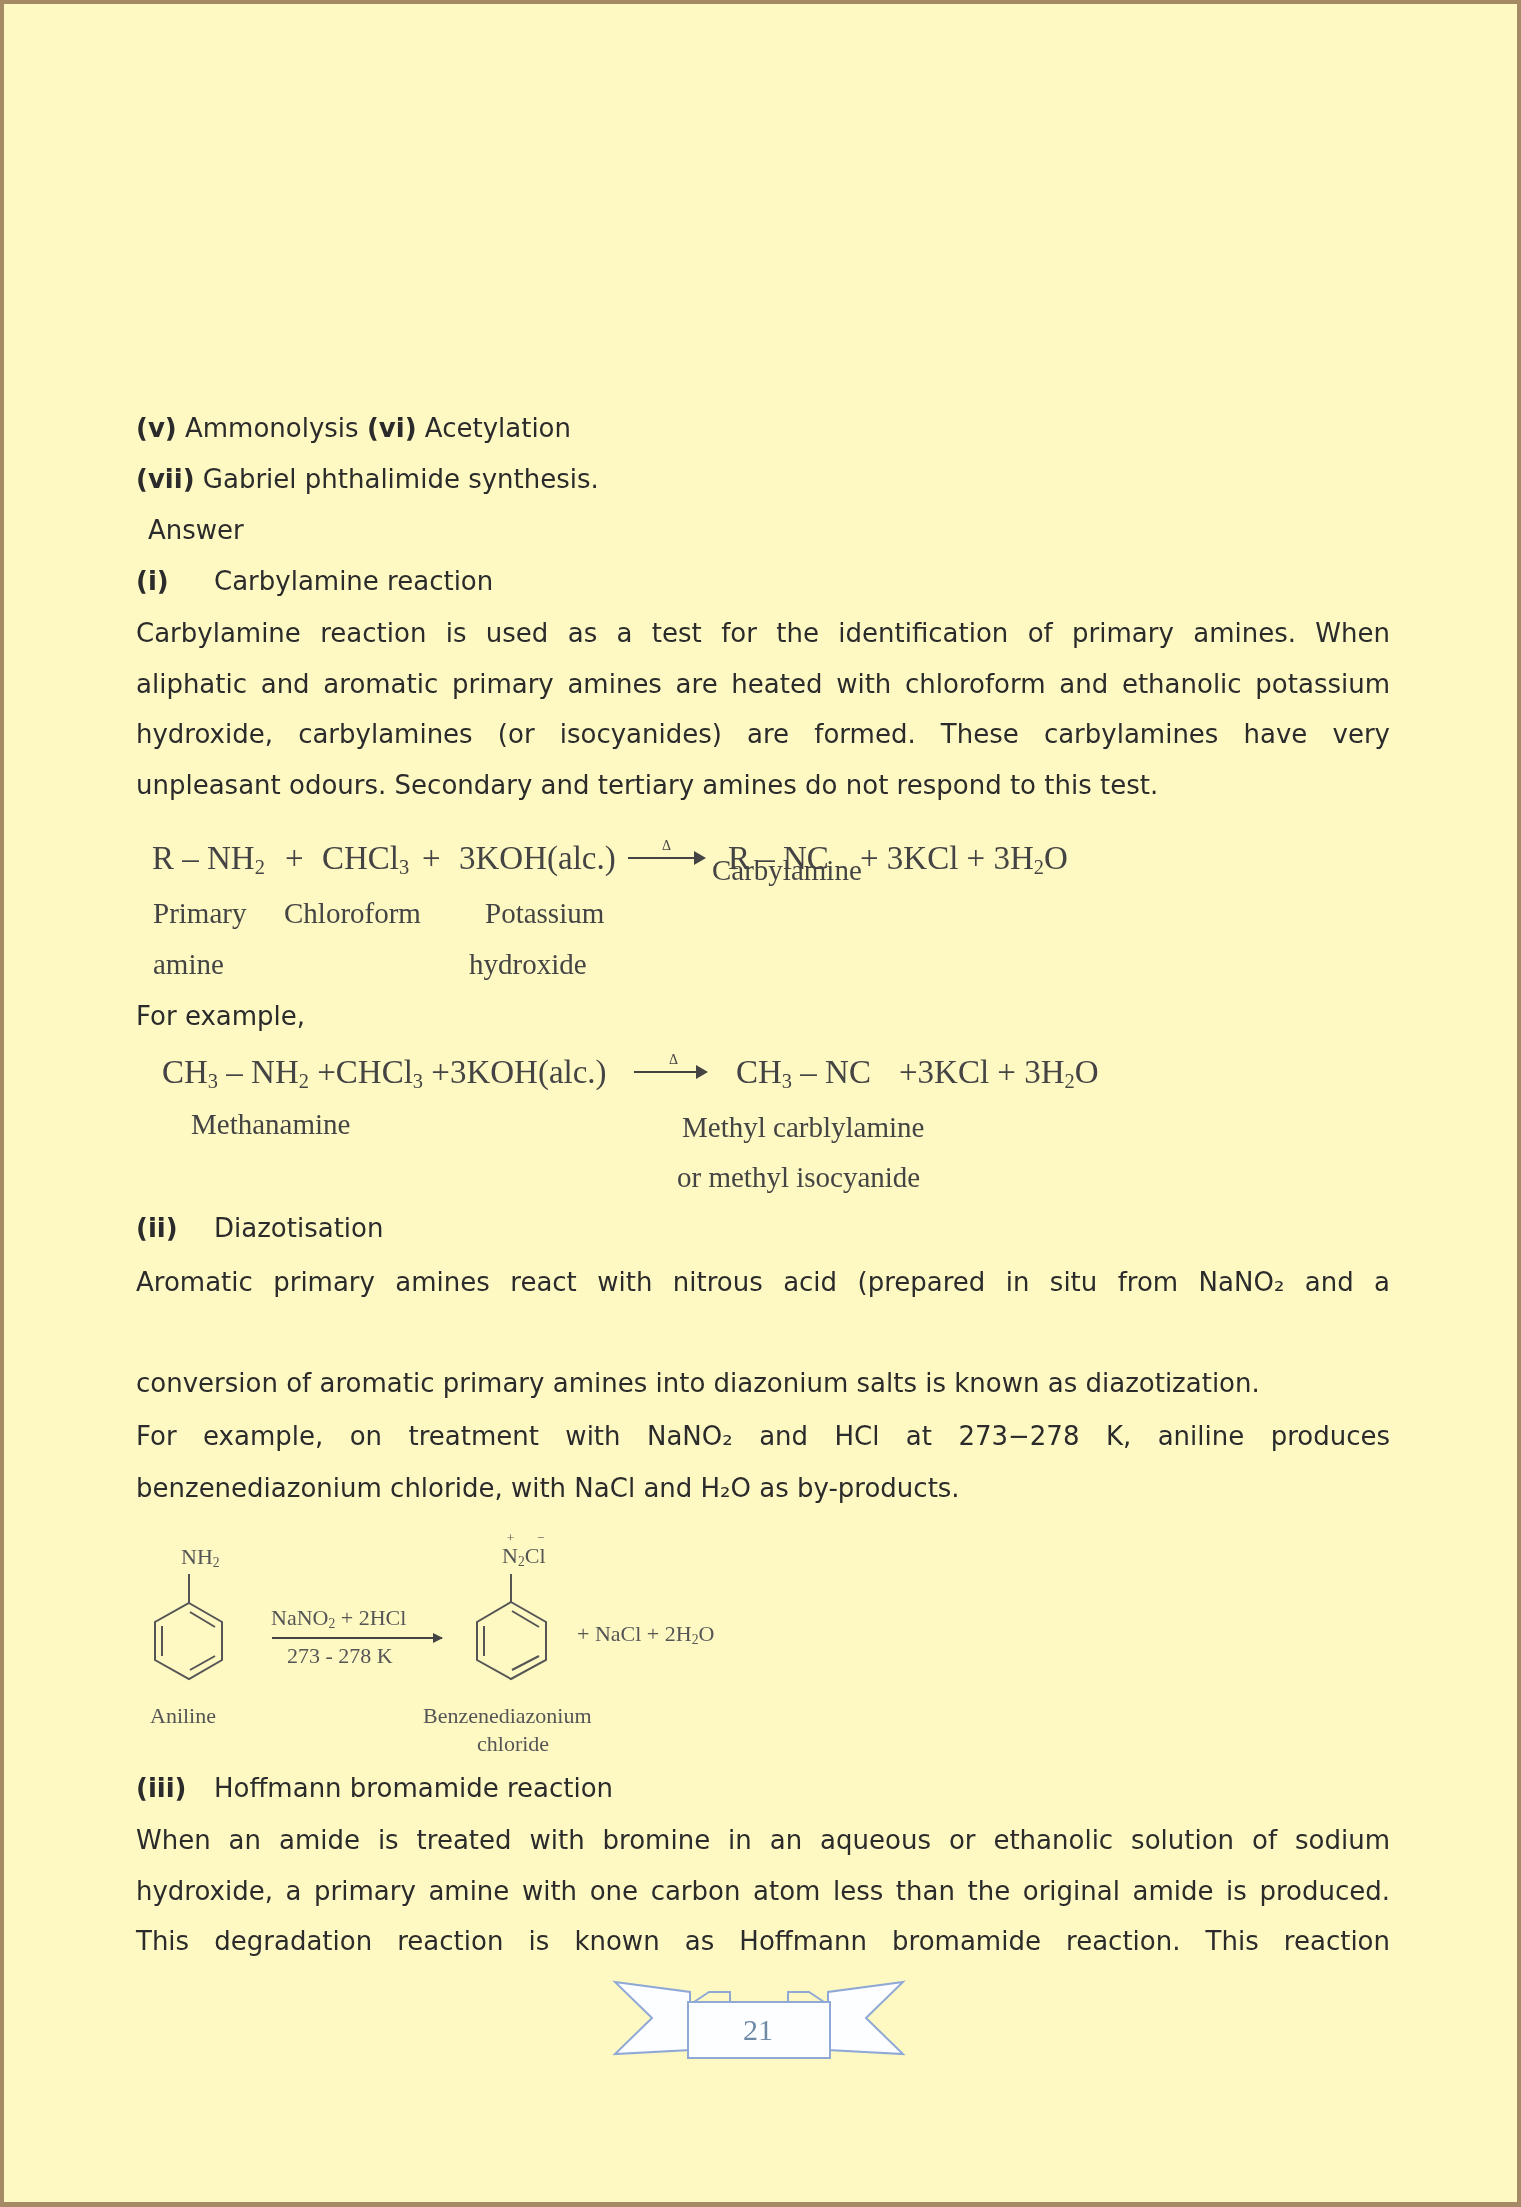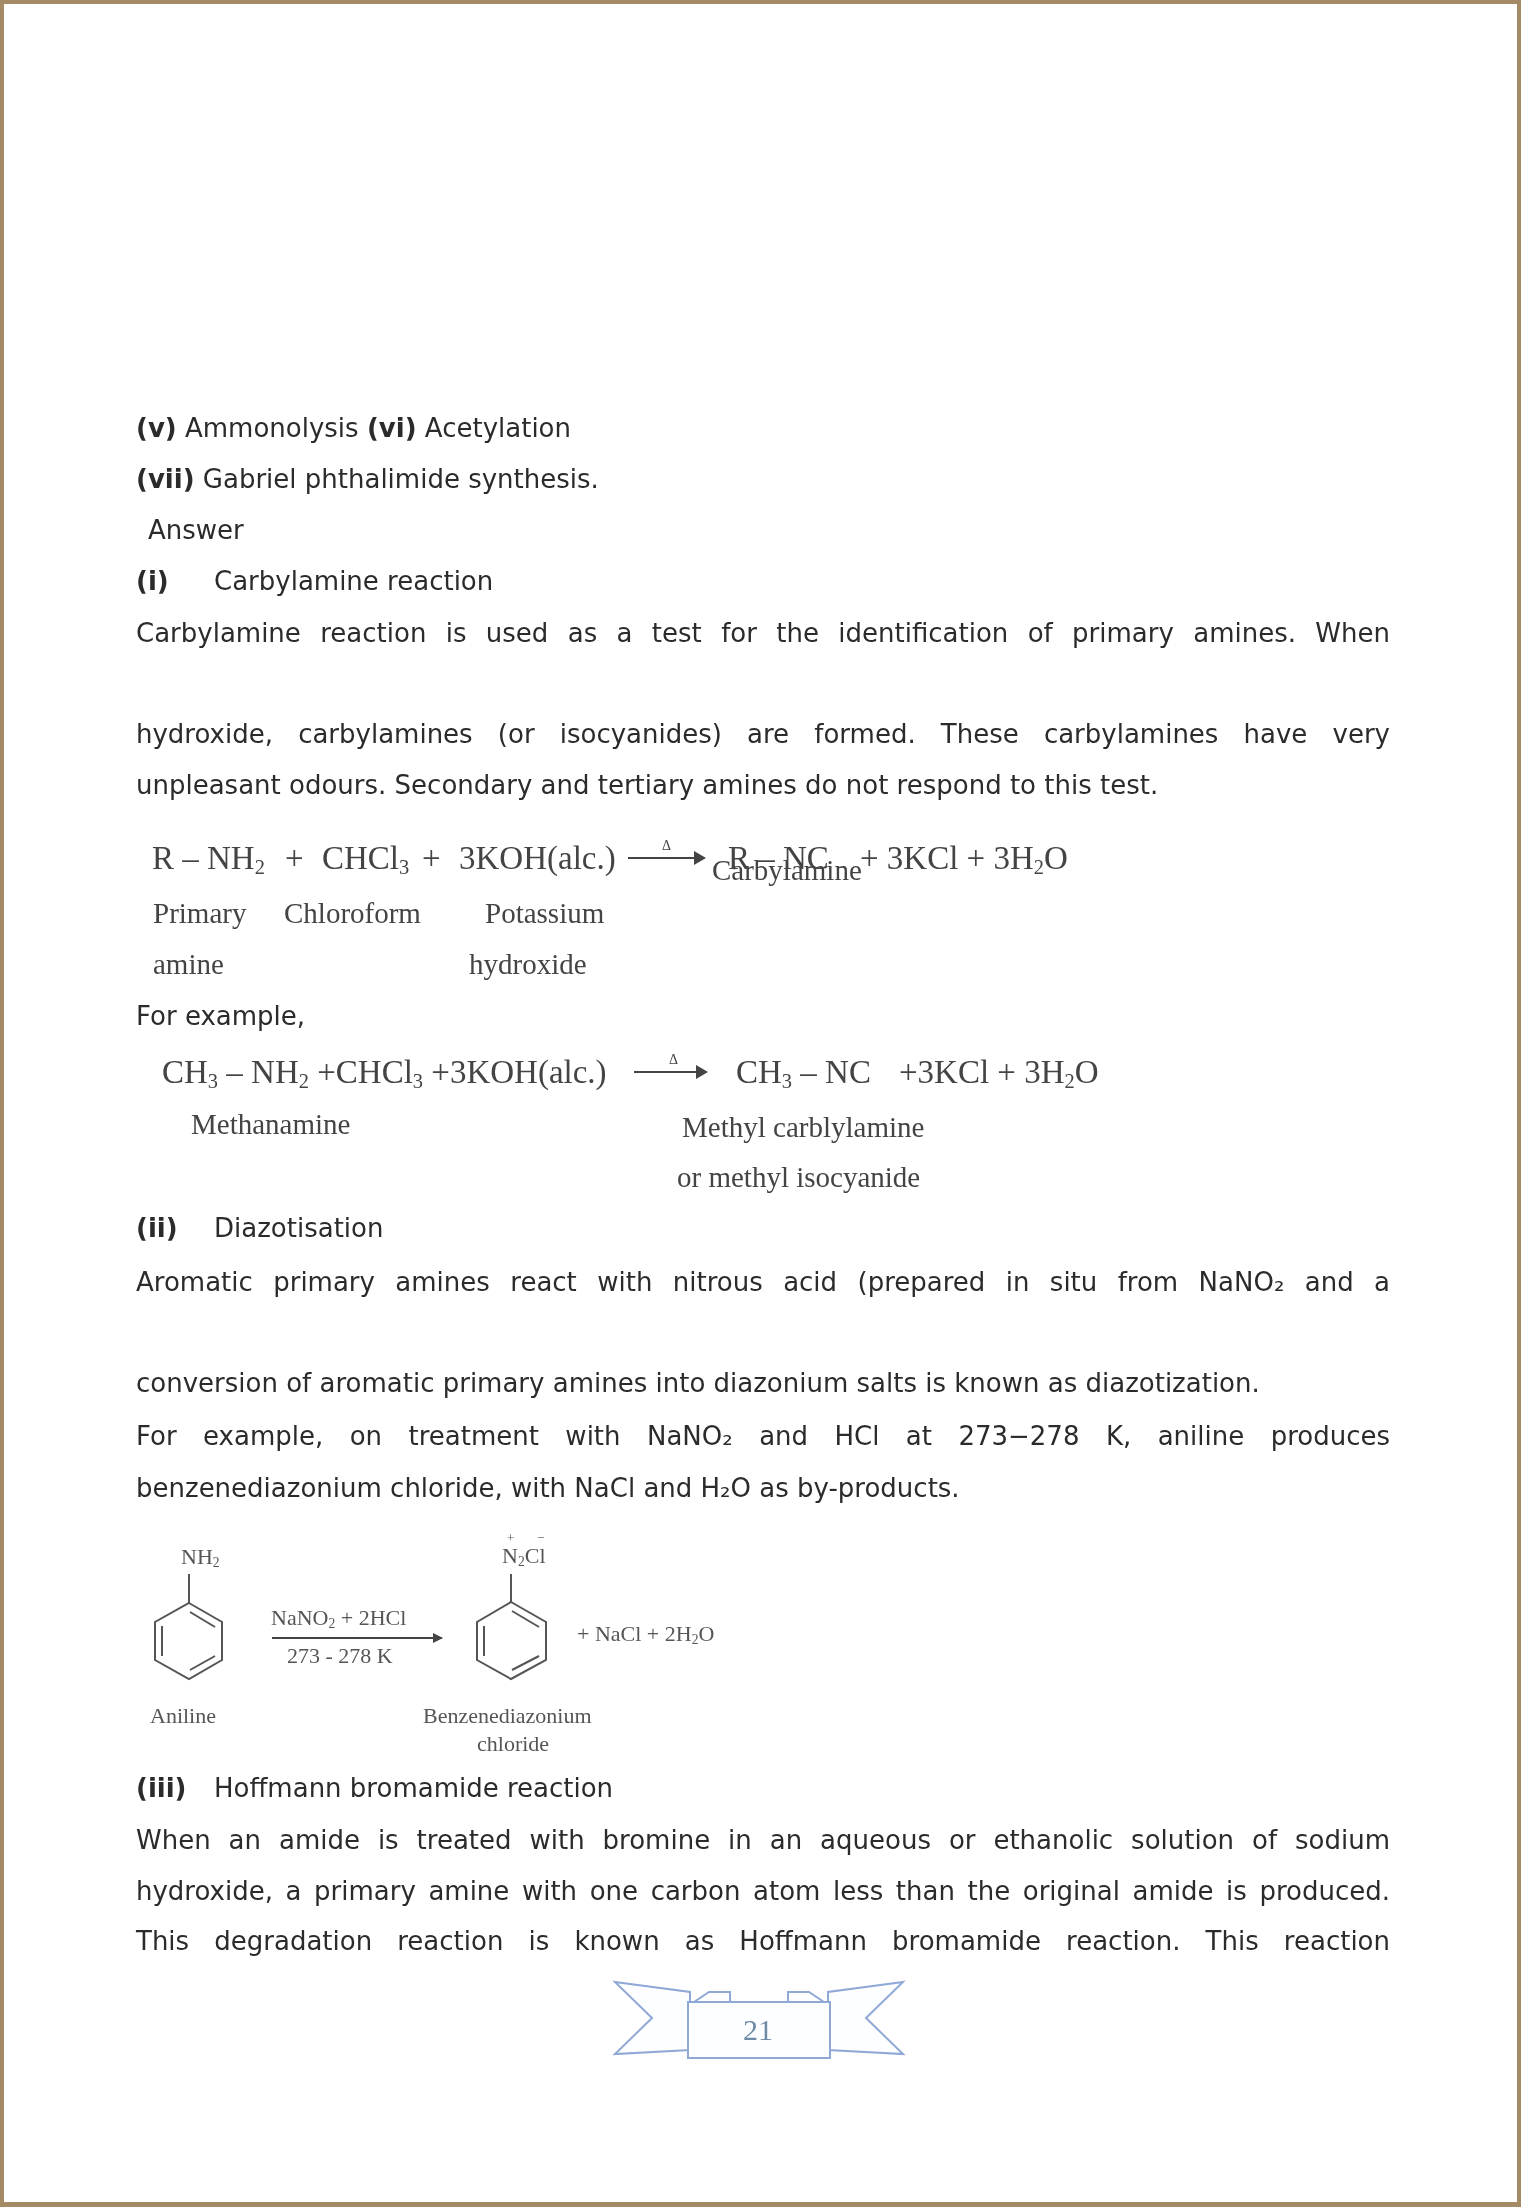--- a/index.html
+++ b/index.html
@@ -1,17 +1,17 @@
 <!DOCTYPE html>
 <html><head>
 <meta charset="utf-8">
 <style>
   html, body { margin:0; padding:0; }
   body { width:1521px; height:2207px; position:relative; background:#a58a66; overflow:hidden; }
-  .page { position:absolute; left:4px; top:4px; width:1513px; height:2198px; background:#ffffff; }
+  .page { position:absolute; left:4px; top:4px; width:1513px; height:2198px; background:#fef9c3; }
   .t { position:absolute; font-family:"DejaVu Sans", sans-serif; font-size:26px; color:#2b2b2b; white-space:nowrap; line-height:32px; }
   .j { position:absolute; left:132px; width:1254px; font-family:"DejaVu Sans", sans-serif; font-size:26px; color:#2b2b2b; line-height:32px; text-align:justify; text-align-last:justify; white-space:normal; }
   .j.last { text-align-last:left; }
   .b { font-weight:bold; }
   .h { position:absolute; font-family:"DejaVu Sans", sans-serif; font-size:26px; font-weight:normal; color:#2b2b2b; white-space:nowrap; line-height:32px; }
   .num { position:absolute; font-family:"DejaVu Sans", sans-serif; font-size:26px; font-weight:bold; color:#2b2b2b; line-height:32px; }
   .eq { position:absolute; font-family:"Liberation Serif", serif; font-size:33px; color:#444; white-space:nowrap; line-height:36px; }
   .lbl { position:absolute; font-family:"Liberation Serif", serif; font-size:29px; color:#444; white-space:nowrap; line-height:32px; }
   .sm { position:absolute; font-family:"Liberation Serif", serif; font-size:22px; color:#555; white-space:nowrap; line-height:24px; }
   sub { font-size:62%; vertical-align:-0.25em; line-height:0; }
@@ -36,20 +36,21 @@
   <div class="t" style="left:132px; top:459px;">
     <span class="b">(vii)</span>
     <span>Gabriel phthalimide synthesis.</span>
   </div>
   <div class="t" style="left:144px; top:510px;">Answer</div>
 
   <div class="num" style="left:132px; top:561px;">(i)</div>
   <div class="h" style="left:210px; top:561px;">Carbylamine reaction</div>
 
   <div class="j" style="top:613px;">Carbylamine reaction is used as a test for the identification of primary amines. When</div>
+  <div class="j" style="top:664px;">aliphatic and aromatic primary amines are heated with chloroform and ethanolic potassium</div>
   <div class="j" style="top:714px;">hydroxide, carbylamines (or isocyanides) are formed. These carbylamines have very</div>
   <div class="j last" style="top:765px;">unpleasant odours. Secondary and tertiary amines do not respond to this test.</div>
 
   <div>
     <div class="eq" style="left:148px; top:836px;"><span>R – NH</span><sub>2</sub></div>
     <div class="eq" style="left:281px; top:836px;">+</div>
     <div class="eq" style="left:318px; top:836px;"><span>CHCl</span><sub>3</sub></div>
     <div class="eq" style="left:418px; top:836px;">+</div>
     <div class="eq" style="left:455px; top:836px;">3KOH(alc.)</div>
     <div class="arrow" style="left:624px; top:853px; width:76px;"></div>

